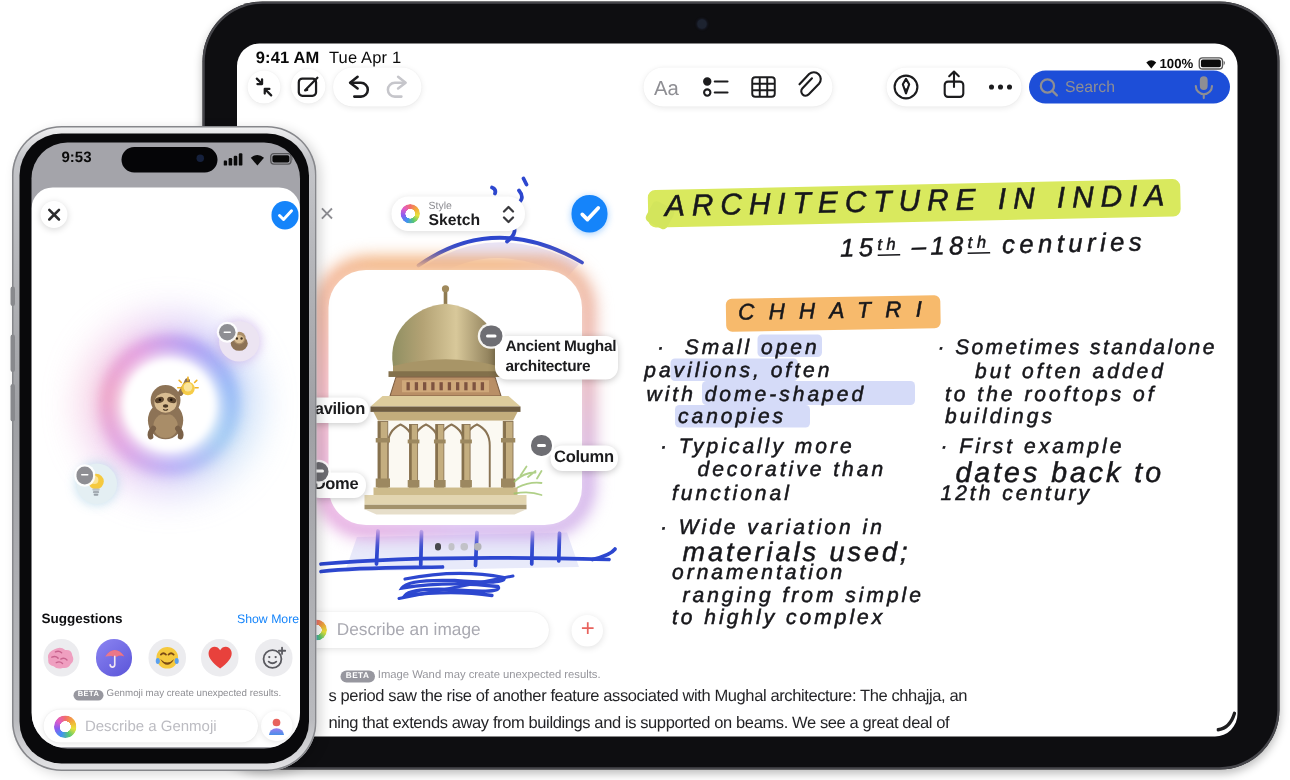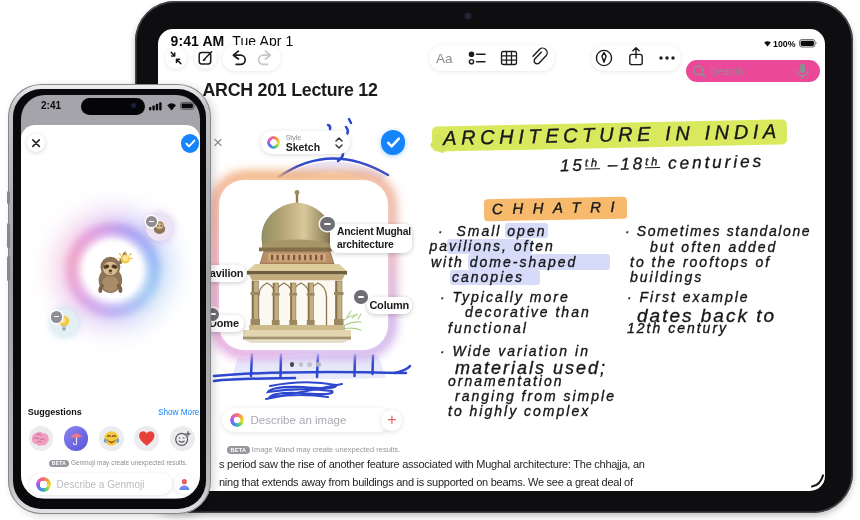--- a/index.html
+++ b/index.html
@@ -1,21 +1,21 @@
 <!DOCTYPE html>
 <html><head>
 <meta charset="utf-8">
 <style>
   html,body{margin:0;padding:0;}
   body{width:860px;height:520px;overflow:hidden;background:#fff;font-family:"Liberation Sans",sans-serif;}
   #stage{position:relative;width:860px;height:520px;background:#fff;overflow:hidden;}
   .abs{position:absolute;}
   .ipad{position:absolute;left:135px;top:0.5px;width:718px;height:512.5px;background:#0e0e11;border-radius:40px;box-shadow:0 0 0 1.5px #47474c inset, 0 3px 6px rgba(0,0,0,0.25);z-index:1;}
   .screen{position:absolute;left:22.5px;top:28.5px;width:667px;height:462px;background:#fff;border-radius:15px;overflow:hidden;}
-  .st-left{position:absolute;left:13px;top:4px;font-size:14px;color:#0a0a0a;letter-spacing:0.1px;text-align:right;}
+  .st-left{position:absolute;left:13px;top:4px;font-size:11px;color:#0a0a0a;letter-spacing:0.1px;text-align:right;}
   .tbtn{position:absolute;background:#fff;border-radius:13px;box-shadow:0 1px 4px rgba(0,0,0,0.09), 0 0 1px rgba(0,0,0,0.05);}
   .title{position:absolute;left:45px;top:51px;font-size:17.8px;font-weight:700;color:#1b1b1d;letter-spacing:-0.25px;}
   .hw{position:absolute;font-style:italic;color:#17171b;white-space:nowrap;line-height:1;-webkit-text-stroke:0.35px #17171b;}
   .hl{position:absolute;}
   .label{position:absolute;background:#fff;border-radius:8px;box-shadow:0 1px 5px rgba(0,0,0,0.22);font-size:10px;font-weight:700;color:#1c1c1e;display:flex;align-items:center;justify-content:center;z-index:6;letter-spacing:-0.2px;}
   .minus{position:absolute;border-radius:50%;background:#6e6e73;box-shadow:0 0 0 1.5px rgba(255,255,255,0.9);z-index:7;}
   .minus:after{content:"";position:absolute;left:25%;right:25%;top:44%;height:12%;background:#fff;border-radius:1px;}
   .pill-input{position:absolute;background:#fff;border-radius:12.5px;box-shadow:0 1px 5px rgba(0,0,0,0.10),0 0 1px rgba(0,0,0,0.07);display:flex;align-items:center;z-index:6;}
   .beta-pill{display:inline-block;background:#97979f;color:#fff;font-size:5.5px;font-weight:700;border-radius:4px;padding:1px 3.5px;letter-spacing:0.3px;}
   .para{position:absolute;font-size:11px;color:#242427;letter-spacing:-0.26px;white-space:nowrap;}
@@ -94,32 +94,31 @@
             <rect x="38.8" y="9.4" width="12.4" height="10.2" rx="2.2"></rect>
             <path d="M45 2.8 V13 M41.8 5.8 L45 2.7 L48.2 5.8" fill="none"></path>
           </g>
           <g fill="#1c1c1e" stroke="none">
             <circle cx="70" cy="13" r="1.7"></circle>
               <circle cx="76" cy="13" r="1.7"></circle>
               <circle cx="82" cy="13" r="1.7"></circle>
           </g>
         </svg>
       </div>
-      <div class="tbtn" style="left:528.2px;top:31px;width:134.4px;height:21.7px;background:#ec4899;box-shadow:none;border-radius:11px;">
+      <div class="tbtn" style="left:528.2px;top:18px;width:134.4px;height:21.7px;background:#1d4ed8;box-shadow:none;border-radius:11px;">
         <svg width="135" height="22" viewBox="0 0 135 22" fill="none">
           <circle cx="12.3" cy="10.3" r="4.4" stroke="#8e8e93" stroke-width="1.5"></circle>
           <path d="M15.6 13.6 L18.6 16.6" stroke="#8e8e93" stroke-width="1.5" stroke-linecap="round"></path>
           <text x="24" y="14.5" font-family="Liberation Sans" font-size="10.5" fill="#8e8e93">Search</text>
           <g stroke="#8e8e93" stroke-width="1.4" stroke-linecap="round">
             <rect x="113.9" y="3.8" width="5.2" height="9.2" rx="2.6" fill="#8e8e93" stroke="none"></rect>
             <path d="M111.2 10.4 a5.4 5.4 0 0 0 10.8 0 M116.5 15.8 V18.4"></path>
           </g>
         </svg>
       </div>
-      <div class="title">ARCH 201 Lecture 12</div>
 
       <div class="hl" style="left:274.5px;top:94px;width:355px;height:25px;background:#d9e95e;border-radius:5px;transform:rotate(-1.2deg);"></div>
       <div class="hl" style="left:274px;top:107px;width:16px;height:15px;background:#d3e55c;border-radius:3px;transform:rotate(28deg);"></div>
       <div class="hl" style="left:347.5px;top:194px;width:43px;height:15px;background:rgba(178,189,242,0.55);border-radius:3px;"></div>
       <div class="hl" style="left:289.5px;top:210px;width:85px;height:15px;background:rgba(178,189,242,0.55);border-radius:3px;"></div>
       <div class="hl" style="left:310.5px;top:225px;width:142px;height:16px;background:rgba(178,189,242,0.55);border-radius:3px;"></div>
       <div class="hl" style="left:292.5px;top:241px;width:90px;height:15px;background:rgba(178,189,242,0.55);border-radius:3px;"></div>
       <div class="hl" style="left:326.5px;top:168.5px;width:143px;height:22px;background:#f7ba6c;border-radius:4px;transform:rotate(-1deg);"></div>
       <div class="hw" style="left:285px;top:98.5px;font-size:20px;letter-spacing:4.6px;transform:rotate(-1.2deg);transform-origin:0 0;">ARCHITECTURE IN INDIA</div>
       <div class="hw" style="left:402px;top:126px;font-size:17px;letter-spacing:3px;transform:rotate(-1.2deg);">15<span style="font-size:11px;vertical-align:4px;border-bottom:1.4px solid #17171b;">th</span> –18<span style="font-size:11px;vertical-align:4px;border-bottom:1.4px solid #17171b;">th</span> centuries</div>
@@ -263,21 +262,21 @@
       <div class="label" style="left:209px;top:267.5px;width:45.5px;height:17px;font-size:11px;text-align:center;">Column</div>
       <div class="minus" style="left:196.7px;top:261.2px;width:13.5px;height:13.5px;"></div>
 
       <div class="abs" style="left:132.2px;top:333px;display:flex;gap:4.3px;z-index:4;">
         <div style="width:4.6px;height:4.6px;border-radius:50%;background:#48484c;"></div>
         <div style="width:4.6px;height:4.6px;border-radius:50%;background:#c2c2c8;"></div>
         <div style="width:4.6px;height:4.6px;border-radius:50%;background:#c2c2c8;"></div>
         <div style="width:4.6px;height:4.6px;border-radius:50%;background:#b4b4ba;"></div>
       </div>
 
-      <div class="pill-input" style="left:64px;top:378.6px;width:170.7px;height:24.2px;">
+      <div class="pill-input" style="left:38px;top:378.6px;width:170.7px;height:24.2px;">
         <div class="rainbow" style="width:14px;height:14px;margin-left:8px;"></div>
         <span style="font-size:11.5px;color:#a9a9b1;margin-left:7px;">Describe an image</span>
       </div>
       <div class="abs" style="left:223.8px;top:380.6px;width:21px;height:21px;border-radius:50%;background:#fff;box-shadow:0 1px 5px rgba(0,0,0,0.12);display:flex;align-items:center;justify-content:center;color:#e8635e;font-size:16px;z-index:6;">+</div>
       <div class="abs" style="left:69.5px;top:415.5px;font-size:7.5px;color:#96969c;z-index:6;"><span class="beta-pill">BETA</span> Image Wand may create unexpected results.</div>
       <div class="para" style="left:61.5px;top:428.5px;">s period saw the rise of another feature associated with Mughal architecture: The chhajja, an</div>
       <div class="para" style="left:61.5px;top:447px;">ning that extends away from buildings and is supported on beams. We see a great deal of</div>
       <svg class="abs" style="left:653.5px;top:444.5px;" width="14" height="14" viewBox="0 0 14 14" fill="none">
           <path d="M1 12.5 Q 9 11.5 12 1.5" stroke="#1e1e20" stroke-width="2.2" stroke-linecap="round"></path>
         </svg>
@@ -286,21 +285,21 @@
 
   <div class="iphone">
     <div class="sidebtn" style="top:107px;height:13px;"></div>
     <div class="sidebtn" style="top:139px;height:25px;"></div>
     <div class="sidebtn" style="top:172px;height:25px;"></div>
     <div class="iphone-bezel"></div>
     <div class="iphone-screen">
       <div class="sheet"></div>
       <div class="island"></div>
       <div class="abs" style="left:109.5px;top:8px;width:5.5px;height:5.5px;border-radius:50%;background:#15203c;"></div>
-      <div class="abs" style="left:20px;top:5px;font-size:10px;font-weight:700;color:#0a0a0a;">2:41</div>
+      <div class="abs" style="left:20px;top:5px;font-size:10px;font-weight:700;color:#0a0a0a;">9:53</div>
       <svg class="abs" style="left:128px;top:6px;" width="46" height="10" viewBox="0 0 46 10">
         <g fill="#0a0a0a">
           <rect x="0" y="6" width="2.4" height="3.4" rx="0.8"></rect>
             <rect x="3.4" y="4.4" width="2.4" height="5" rx="0.8"></rect>
             <rect x="6.8" y="2.8" width="2.4" height="6.6" rx="0.8"></rect>
             <rect x="10.2" y="1.2" width="2.4" height="8.2" rx="0.8"></rect>
           <path d="M22.6 9.4 L18.2 4.2 Q22.6 0.4 27 4.2 Z"></path>
           <rect x="31.5" y="1.4" width="13.5" height="7" rx="2" fill="none" stroke="#0a0a0a" stroke-width="0.9" opacity="0.5"></rect>
           <rect x="32.6" y="2.5" width="11.3" height="4.8" rx="1.2"></rect>
           <path d="M45.8 3.2 q1.4 1.4 0 2.8 Z" opacity="0.5"></path>

